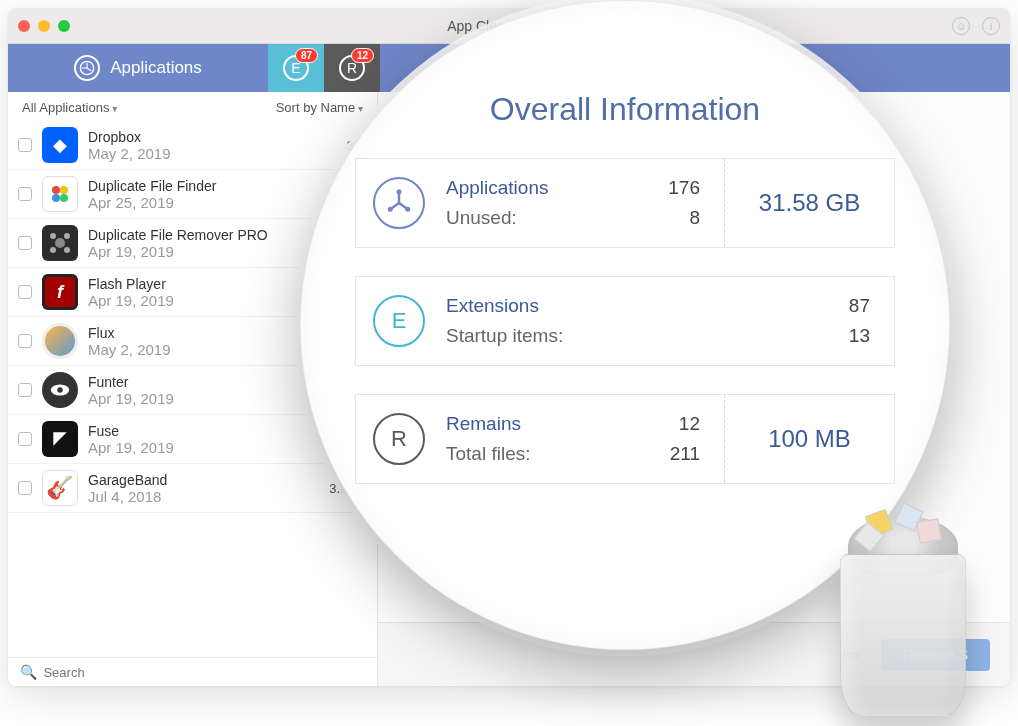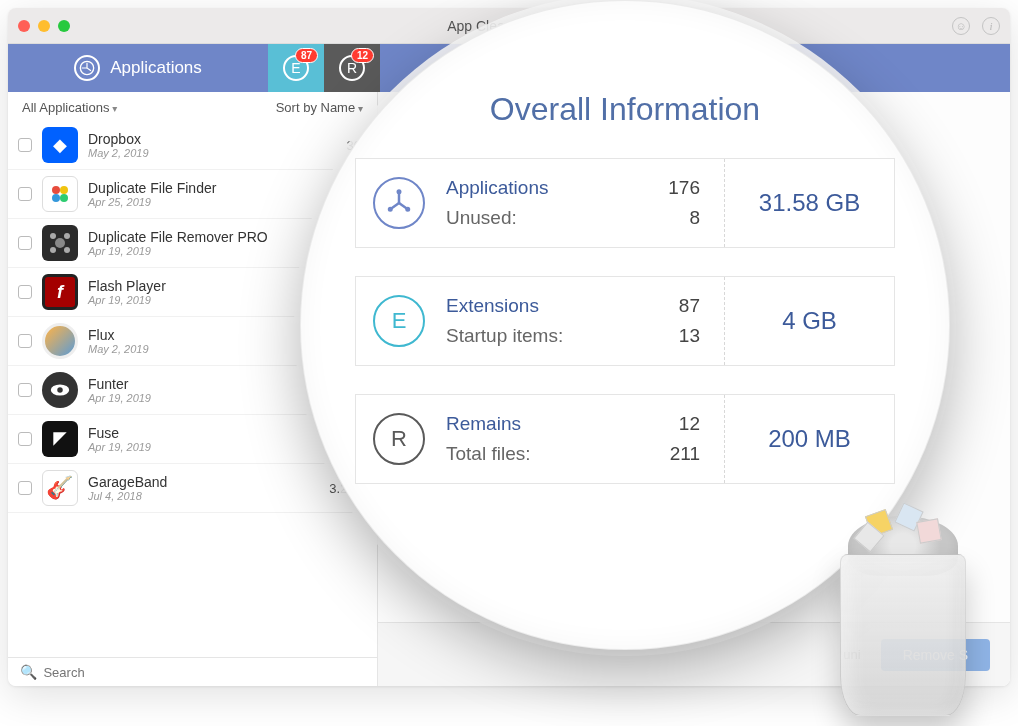--- a/index.html
+++ b/index.html
@@ -91,21 +91,21 @@
   .app-row input[type=checkbox] {
     width: 14px; height: 14px; border: 1px solid #bbb; border-radius: 3px; appearance: none; background: #fff;
   }
   .app-icon {
     width: 36px; height: 36px; border-radius: 6px; flex-shrink: 0;
     display: inline-flex; align-items: center; justify-content: center;
     font-size: 18px; color: #fff;
   }
   .app-meta { display: flex; flex-direction: column; }
   .app-name { font-size: 14px; color: #333; }
-  .app-date { font-size: 11px; color: #9a9a9a; font-style: italic; }
+  .app-date { font-size: 15px; color: #9a9a9a; }
   .app-size { margin-left: auto; font-size: 13px; color: #555; padding-right: 6px; }
 
   .searchbar {
     border-top: 1px solid #e5e5e5; padding: 6px 12px; display: flex; align-items: center; gap: 6px;
     color: #9a9a9a; font-size: 13px;
   }
   .searchbar .mag { color: #5b9bd5; font-size: 14px; }
 
   .rightpane { flex: 1; position: relative; background: #fdfdfd; }
   .bottombar {
@@ -391,38 +391,37 @@
     <div class="info-text">
       <div class="row">
           <span class="label-main">Extensions</span>
           <span class="val">87</span>
         </div>
       <div class="row">
           <span class="label-sub">Startup items:</span>
           <span class="val">13</span>
         </div>
     </div>
-    <div class="info-size">4 GB</div>
   </div>
 
   <div class="info-block info-rem">
     <div class="info-icon-cell">
         <div class="info-circle">R</div>
       </div>
     <div class="info-text">
       <div class="row">
           <span class="label-main">Remains</span>
           <span class="val">12</span>
         </div>
       <div class="row">
           <span class="label-sub">Total files:</span>
           <span class="val">211</span>
         </div>
     </div>
-    <div class="info-size">200 MB</div>
+    <div class="info-size">100 MB</div>
   </div>
 </div>
 
 <div class="trash">
   <div class="trash-fill"></div>
   <div class="trash-paper" style="top:6px;left:50px;background:#f6d365;transform:rotate(-20deg);"></div>
   <div class="trash-paper" style="top:0px;left:80px;background:#d9e6f2;transform:rotate(25deg);"></div>
   <div class="trash-paper" style="top:14px;left:100px;background:#f2d9d9;transform:rotate(-10deg);"></div>
   <div class="trash-paper" style="top:20px;left:40px;background:#e8e8e8;transform:rotate(40deg);"></div>
   <div class="trash-body"></div>

